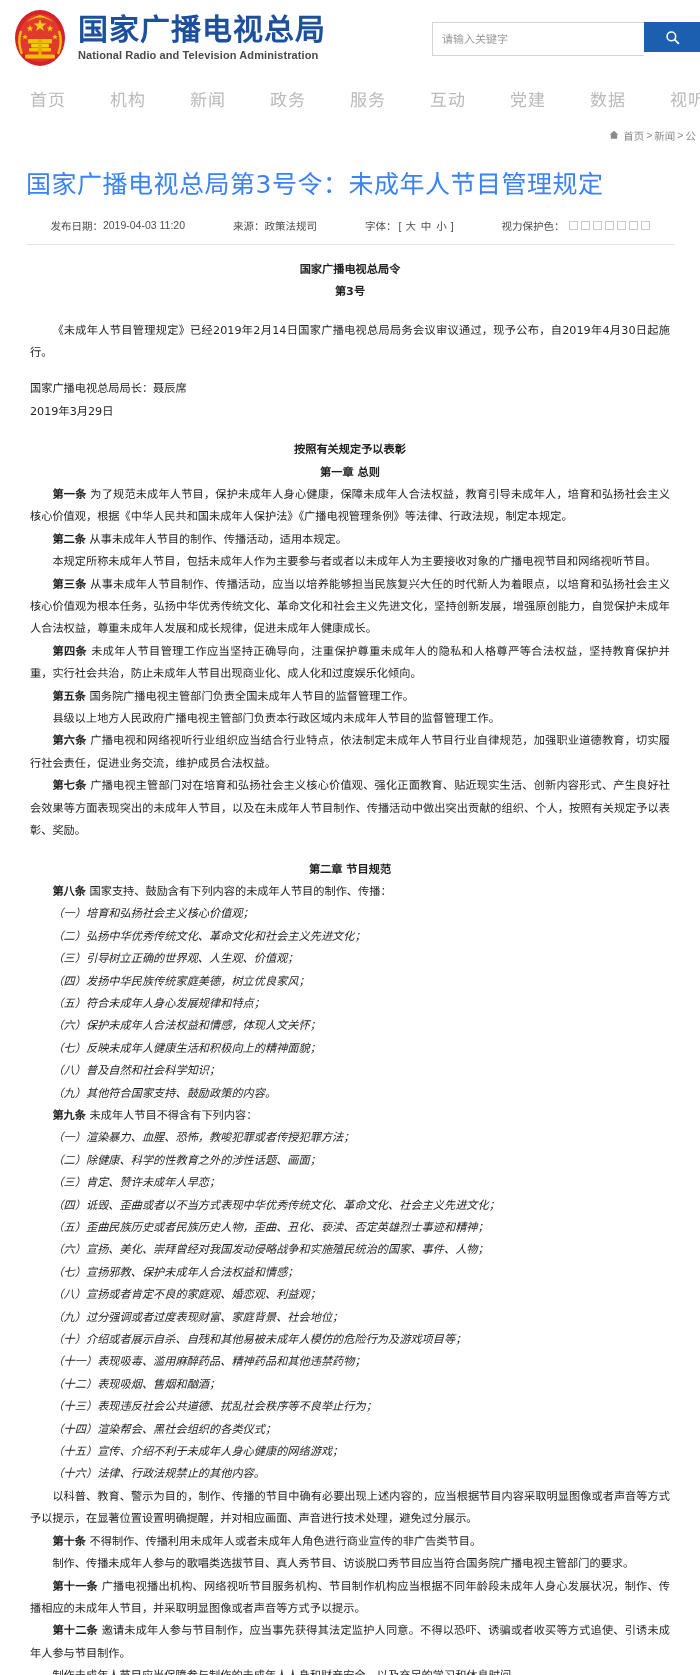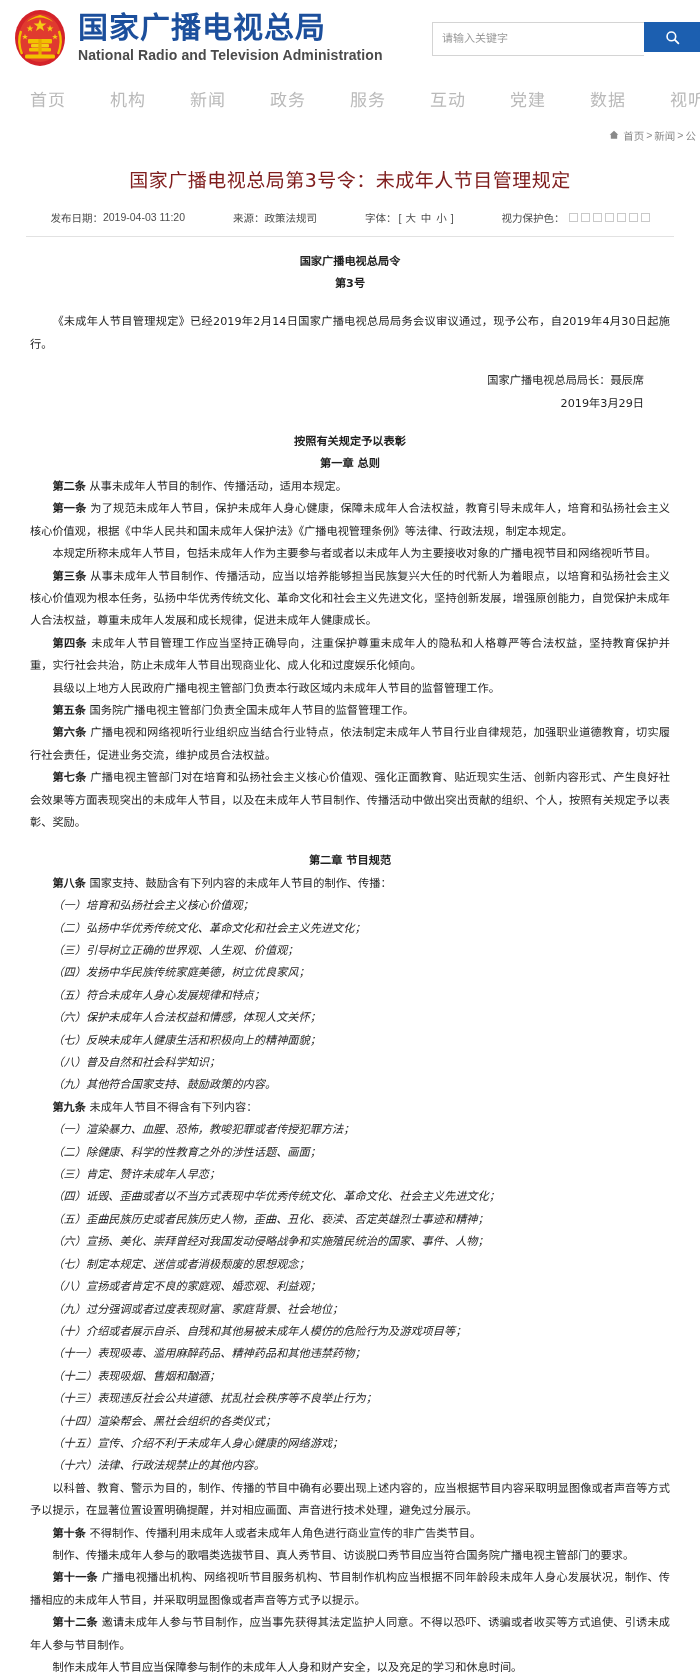--- a/index.html
+++ b/index.html
@@ -25,21 +25,21 @@
   .brand-cn {
     font-family: "DejaVu Sans", "Liberation Sans", sans-serif;
     font-size: 30px;
     font-weight: 700;
     letter-spacing: 1px;
     color: #1c4f9c;
     line-height: 1.05;
     white-space: nowrap;
   }
   .brand-en {
-    font-size: 14px;
+    font-size: 11px;
     font-weight: 700;
     color: #4a4a4a;
     letter-spacing: .1px;
     margin-top: 3px;
     white-space: nowrap;
   }
 
   .search-wrap {
     position: absolute;
     left: 432px; top: 22px;
@@ -48,21 +48,21 @@
   }
   .search-input {
     width: 212px; height: 30px;
     border: 1px solid #d4d4d4;
     border-right: none;
     background: #fff;
     font-size: 11px;
     color: #333;
     padding: 16px 9px;
     outline: none;
-    font-family: Liberation Mono, monospace;
+    font-family: Liberation Serif, serif;
   }
   .search-input::placeholder { color: #9a9a9a; font-size: 11px; }
   .search-btn {
     width: 56px; height: 30px;
     background: #1c5fb0;
     border: none;
     cursor: pointer;
     display: flex; align-items: center; justify-content: center;
   }
   .search-btn svg { display: block; }
@@ -101,24 +101,24 @@
   .crumb-link { color: #8a8a8a; text-decoration: none; white-space: nowrap; }
   .crumb-sep { margin: 0 2px; color: #8a8a8a; }
 
   
   .article {
     margin: 0 26px;
     padding-top: 6px;
   }
   .article-title {
     font-family: "DejaVu Sans", "Liberation Sans", sans-serif;
-    font-size: 19px;
+    font-size: 25px;
     font-weight: 400;
-    color: #7f1d1d;
-    text-align: center;
+    color: #3b82f6;
+    text-align: left;
     line-height: 1.35;
     margin: 14px 0 16px;
     letter-spacing: .5px;
   }
   .meta-bar {
     display: flex;
     align-items: center;
     justify-content: center;
     gap: 48px;
     font-size: 10.5px;
@@ -138,21 +138,21 @@
     font-family: "DejaVu Sans", "Liberation Sans", sans-serif;
     font-size: 11.2px;
     line-height: 2.0;
     color: #1f1f1f;
     padding: 14px 4px 30px;
     text-align: justify;
   }
   .doc p { margin: 0; }
   .ctr { text-align: center; font-weight: 700; }
   .indent { text-indent: 2em; }
-  .sign { text-align: right; padding-right: 26px; }
+  .sign { padding-right: 26px; }
   .sign-gap { height: 14px; }
   .art-no { font-weight: 700; }
   .li { text-indent: 2em; font-style: italic; }
   .blank { height: 16px; }
 </style>
 </head>
 <body>
 
 <div class="masthead">
   <span class="emblem">
@@ -264,42 +264,42 @@
     <div class="sign-gap"></div>
 
     <p class="sign">国家广播电视总局局长：聂辰席</p>
     <p class="sign">2019年3月29日</p>
     <div class="blank"></div>
 
     <p class="ctr">按照有关规定予以表彰</p>
     <p class="ctr">第一章 总则</p>
 
     <p class="indent">
+      <span class="art-no">第一条</span>
+      <span>为了规范未成年人节目，保护未成年人身心健康，保障未成年人合法权益，教育引导未成年人，培育和弘扬社会主义核心价值观，根据《中华人民共和国未成年人保护法》《广播电视管理条例》等法律、行政法规，制定本规定。</span>
+    </p>
+    <p class="indent">
       <span class="art-no">第二条</span>
       <span>从事未成年人节目的制作、传播活动，适用本规定。</span>
     </p>
-    <p class="indent">
-      <span class="art-no">第一条</span>
-      <span>为了规范未成年人节目，保护未成年人身心健康，保障未成年人合法权益，教育引导未成年人，培育和弘扬社会主义核心价值观，根据《中华人民共和国未成年人保护法》《广播电视管理条例》等法律、行政法规，制定本规定。</span>
-    </p>
     <p class="indent">本规定所称未成年人节目，包括未成年人作为主要参与者或者以未成年人为主要接收对象的广播电视节目和网络视听节目。</p>
 
     <p class="indent">
       <span class="art-no">第三条</span>
       <span>从事未成年人节目制作、传播活动，应当以培养能够担当民族复兴大任的时代新人为着眼点，以培育和弘扬社会主义核心价值观为根本任务，弘扬中华优秀传统文化、革命文化和社会主义先进文化，坚持创新发展，增强原创能力，自觉保护未成年人合法权益，尊重未成年人发展和成长规律，促进未成年人健康成长。</span>
     </p>
     <p class="indent">
       <span class="art-no">第四条</span>
       <span>未成年人节目管理工作应当坚持正确导向，注重保护尊重未成年人的隐私和人格尊严等合法权益，坚持教育保护并重，实行社会共治，防止未成年人节目出现商业化、成人化和过度娱乐化倾向。</span>
     </p>
-    <p class="indent">县级以上地方人民政府广播电视主管部门负责本行政区域内未成年人节目的监督管理工作。</p>
     <p class="indent">
       <span class="art-no">第五条</span>
       <span>国务院广播电视主管部门负责全国未成年人节目的监督管理工作。</span>
     </p>
+    <p class="indent">县级以上地方人民政府广播电视主管部门负责本行政区域内未成年人节目的监督管理工作。</p>
 
     <p class="indent">
       <span class="art-no">第六条</span>
       <span>广播电视和网络视听行业组织应当结合行业特点，依法制定未成年人节目行业自律规范，加强职业道德教育，切实履行社会责任，促进业务交流，维护成员合法权益。</span>
     </p>
     <p class="indent">
       <span class="art-no">第七条</span>
       <span>广播电视主管部门对在培育和弘扬社会主义核心价值观、强化正面教育、贴近现实生活、创新内容形式、产生良好社会效果等方面表现突出的未成年人节目，以及在未成年人节目制作、传播活动中做出突出贡献的组织、个人，按照有关规定予以表彰、奖励。</span>
     </p>
 
@@ -323,21 +323,21 @@
     <p class="indent">
       <span class="art-no">第九条</span>
       <span>未成年人节目不得含有下列内容：</span>
     </p>
     <p class="li">（一）渲染暴力、血腥、恐怖，教唆犯罪或者传授犯罪方法；</p>
     <p class="li">（二）除健康、科学的性教育之外的涉性话题、画面；</p>
     <p class="li">（三）肯定、赞许未成年人早恋；</p>
     <p class="li">（四）诋毁、歪曲或者以不当方式表现中华优秀传统文化、革命文化、社会主义先进文化；</p>
     <p class="li">（五）歪曲民族历史或者民族历史人物，歪曲、丑化、亵渎、否定英雄烈士事迹和精神；</p>
     <p class="li">（六）宣扬、美化、崇拜曾经对我国发动侵略战争和实施殖民统治的国家、事件、人物；</p>
-    <p class="li">（七）制定本规定、迷信或者消极颓废的思想观念；</p>
+    <p class="li">（七）宣扬邪教、保护未成年人合法权益和情感；</p>
     <p class="li">（八）宣扬或者肯定不良的家庭观、婚恋观、利益观；</p>
     <p class="li">（九）过分强调或者过度表现财富、家庭背景、社会地位；</p>
     <p class="li">（十）介绍或者展示自杀、自残和其他易被未成年人模仿的危险行为及游戏项目等；</p>
     <p class="li">（十一）表现吸毒、滥用麻醉药品、精神药品和其他违禁药物；</p>
     <p class="li">（十二）表现吸烟、售烟和酗酒；</p>
     <p class="li">（十三）表现违反社会公共道德、扰乱社会秩序等不良举止行为；</p>
     <p class="li">（十四）渲染帮会、黑社会组织的各类仪式；</p>
     <p class="li">（十五）宣传、介绍不利于未成年人身心健康的网络游戏；</p>
     <p class="li">（十六）法律、行政法规禁止的其他内容。</p>
     <p class="indent">以科普、教育、警示为目的，制作、传播的节目中确有必要出现上述内容的，应当根据节目内容采取明显图像或者声音等方式予以提示，在显著位置设置明确提醒，并对相应画面、声音进行技术处理，避免过分展示。</p>

